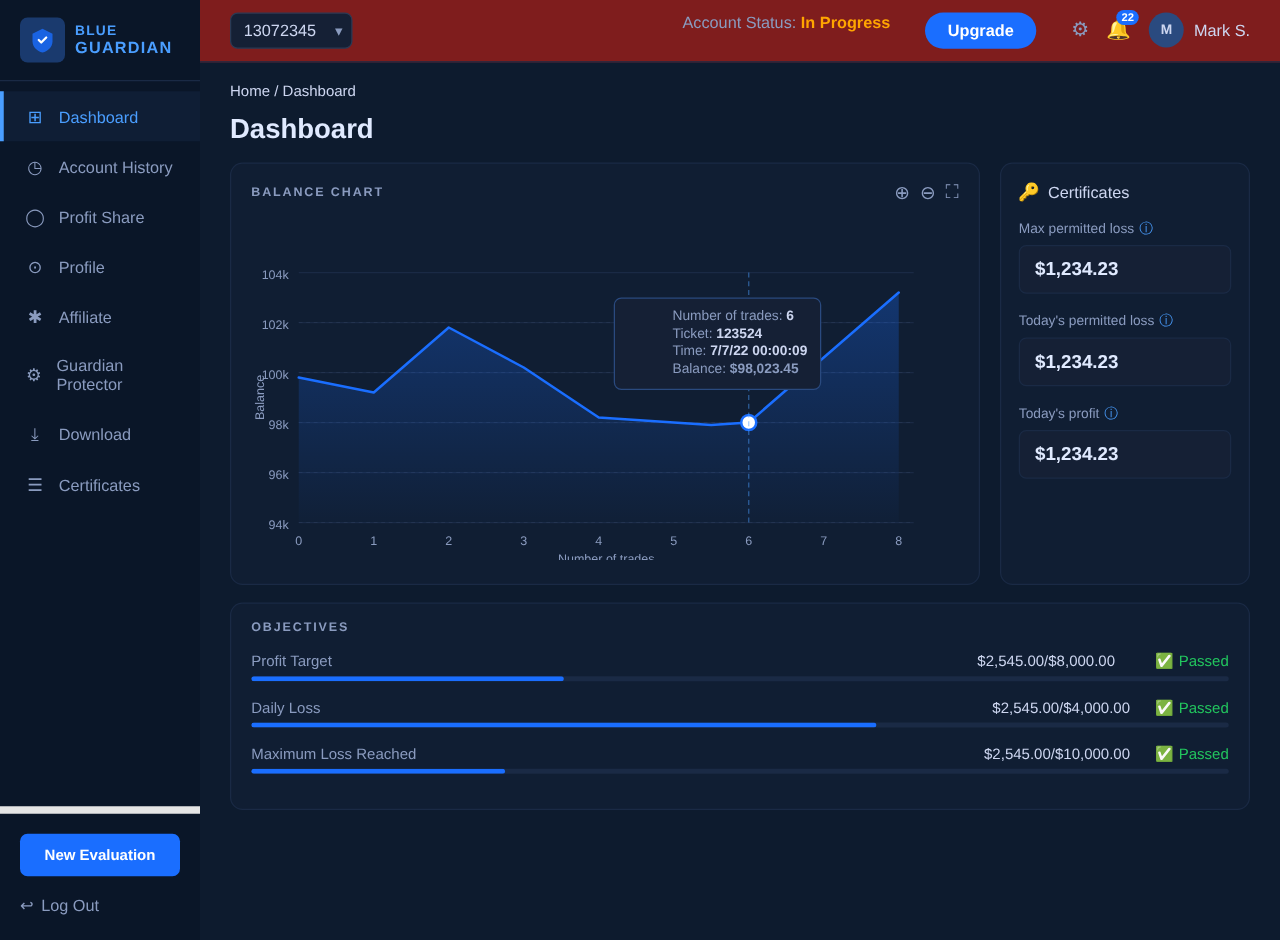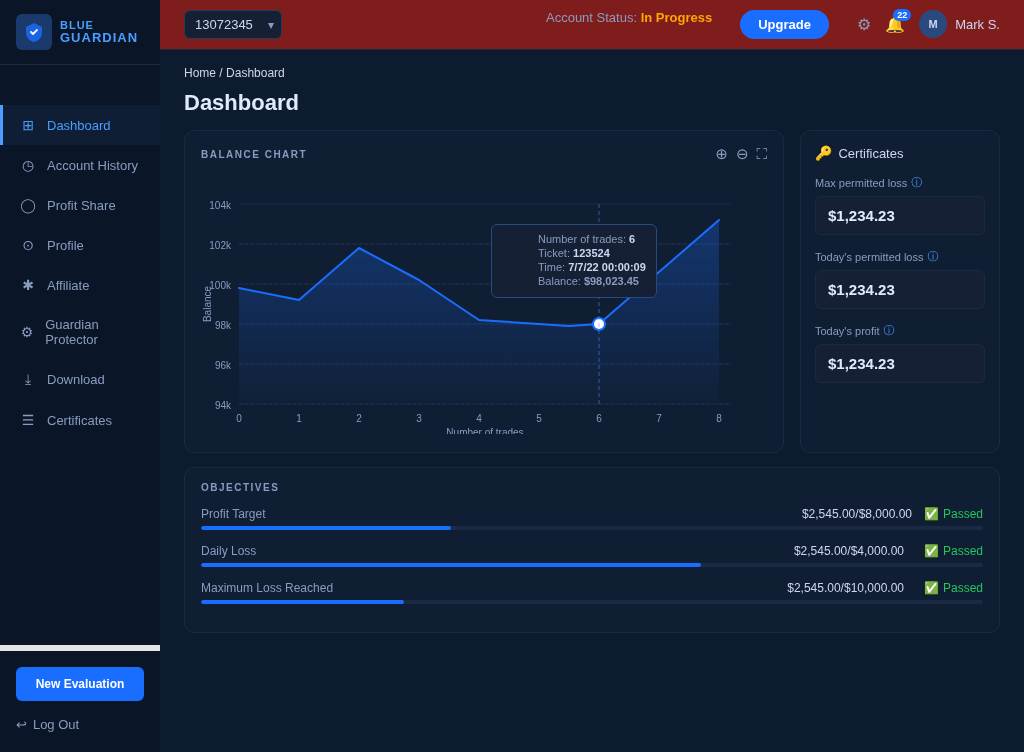--- a/index.html
+++ b/index.html
@@ -15,21 +15,20 @@
 
     
     .sidebar {
       width: 160px;
       min-width: 160px;
       background: #0a1628;
       display: flex;
       flex-direction: column;
       padding: 0;
       height: 752px;
-      gap: 32px;
     }
     .sidebar-logo {
       display: flex;
       align-items: center;
       gap: 8px;
       padding: 14px 16px;
       border-bottom: 1px solid #1a2a45;
     }
     .logo-icon {
       width: 36px;
@@ -247,21 +246,21 @@
       flex: 1;
       background: #101e33;
       border-radius: 10px;
       padding: 14px 16px;
       border: 1px solid #1a2a45;
     }
     .chart-header {
       display: flex;
       align-items: center;
       justify-content: space-between;
-      margin-bottom: 1px;
+      margin-bottom: 15px;
     }
     .chart-title {
       font-size: 10px;
       letter-spacing: 1.5px;
       color: #8a9bbf;
       font-weight: 600;
       text-transform: uppercase;
     }
     .chart-icons {
       display: flex;
@@ -595,21 +594,21 @@
         </div>
       </div>
     </div>
 
     <div class="objectives-card">
       <div class="objectives-title">OBJECTIVES</div>
 
       <div class="objective-row">
         <div style="display:flex; align-items:center; justify-content:space-between; margin-bottom:5px;">
           <span class="objective-name">Profit Target</span>
-          <div style="display:flex; align-items:center; gap:12px;">
+          <div style="display:flex; align-items:center; gap:32px;">
             <span class="objective-values">
               <span>$2,545.00</span>/<span>$8,000.00</span>
             </span>
             <div class="objective-status status-passed">
               <span>✅</span>
               <span>Passed</span>
             </div>
           </div>
         </div>
         <div class="progress-bar-bg">

